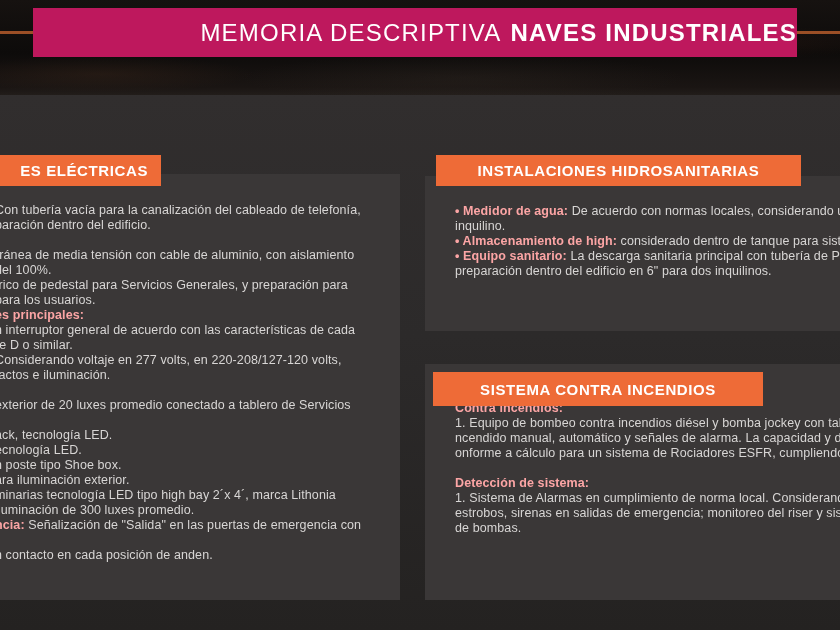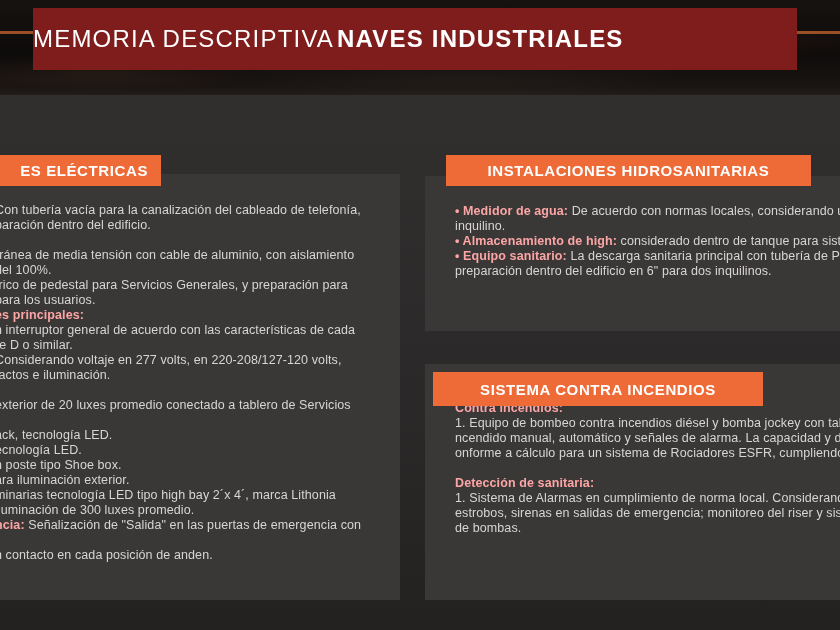--- a/index.html
+++ b/index.html
@@ -16,27 +16,27 @@
       radial-gradient(ellipse 220px 26px at 12% 78%, rgba(125,75,45,0.14), transparent 70%),
       radial-gradient(ellipse 320px 34px at 55% 82%, rgba(110,95,80,0.10), transparent 70%),
       radial-gradient(ellipse 260px 24px at 86% 45%, rgba(120,55,35,0.12), transparent 70%),
       linear-gradient(180deg,#161210 0%,#0d0b0a 55%,#1a1513 92%,#221d1a 100%);
   }
   .accent-line{
     position:absolute;left:0;top:31px;width:840px;height:3px;
     background:#9b4f26;
   }
   .banner{
-    position:absolute;left:33px;top:8px;width:764px;height:62px;
-    background:#7f1d1d;
-    display:flex;align-items:center;justify-content:flex-start;
+    position:absolute;left:33px;top:8px;width:764px;height:49px;
+    background:#be185d;
+    display:flex;align-items:center;justify-content:flex-end;
     color:#ffffff;font-size:24px;letter-spacing:1.2px;white-space:nowrap;
   }
   .banner .reg{font-weight:normal;}
-  .banner .bold{font-weight:bold;margin-left:3px;}
+  .banner .bold{font-weight:bold;margin-left:9px;}
   
   .content-bg{
     position:absolute;left:0;top:95px;width:840px;height:535px;
     background:linear-gradient(180deg,#312e2e 0%,#2c2a2a 45%,#242221 100%);
   }
   .panel{
     position:absolute;background:#3a3737;overflow:hidden;
   }
   .panel-electricas{left:-40px;top:174px;width:440px;height:426px;}
   .panel-hidro{left:425px;top:176px;width:490px;height:155px;}
@@ -44,21 +44,21 @@
   .panel-text{position:absolute;}
   .panel-electricas .panel-text{left:35px;top:29px;}
   .panel-hidro .panel-text{left:30px;top:28px;}
   .panel-incendios .panel-text{left:30px;top:37px;}
   .sec-hdr{
     position:absolute;height:31px;background:#ee6b37;z-index:3;
     display:flex;align-items:center;color:#ffffff;
     font-weight:bold;font-size:15px;letter-spacing:0.6px;white-space:nowrap;
   }
   .hdr-electricas{left:-80px;top:155px;width:241px;justify-content:flex-end;padding-right:13px;box-sizing:border-box;}
-  .hdr-hidro{left:446px;top:155px;width:365px;justify-content:center;}
+  .hdr-hidro{left:436px;top:155px;width:365px;justify-content:center;}
   .hdr-incendios{left:433px;top:372px;width:330px;height:34px;justify-content:center;}
   .tl{
     white-space:nowrap;height:15px;line-height:15px;
     font-size:12.5px;color:#d8d6d5;letter-spacing:0.1px;
   }
   .tl .b{font-weight:bold;color:#fca5a5;}
   .tl.spacer{height:15px;}
 </style>
 </head>
 <body>
@@ -118,21 +118,21 @@
   <span>INSTALACIONES HIDROSANITARIAS</span>
 </div>
 
 <div class="panel panel-incendios">
   <div class="panel-text">
       <div class="tl"><span class="b">Contra incendios:</span></div>
       <div class="tl">1. Equipo de bombeo contra incendios diésel y bomba jockey con table</div>
       <div class="tl">ncendido manual, automático y señales de alarma. La capacidad y dim</div>
       <div class="tl">onforme a cálculo para un sistema de Rociadores ESFR, cumpliendo co</div>
       <div class="tl spacer"></div>
-      <div class="tl"><span class="b">Detección de sanitaria:</span></div>
+      <div class="tl"><span class="b">Detección de sistema:</span></div>
       <div class="tl">1. Sistema de Alarmas en cumplimiento de norma local. Considerando</div>
       <div class="tl">estrobos, sirenas en salidas de emergencia; monitoreo del riser y sistem</div>
       <div class="tl">de bombas.</div>
     </div>
 </div>
 <div class="sec-hdr hdr-incendios">
   <span>SISTEMA CONTRA INCENDIOS</span>
 </div>
 
 </body></html>

